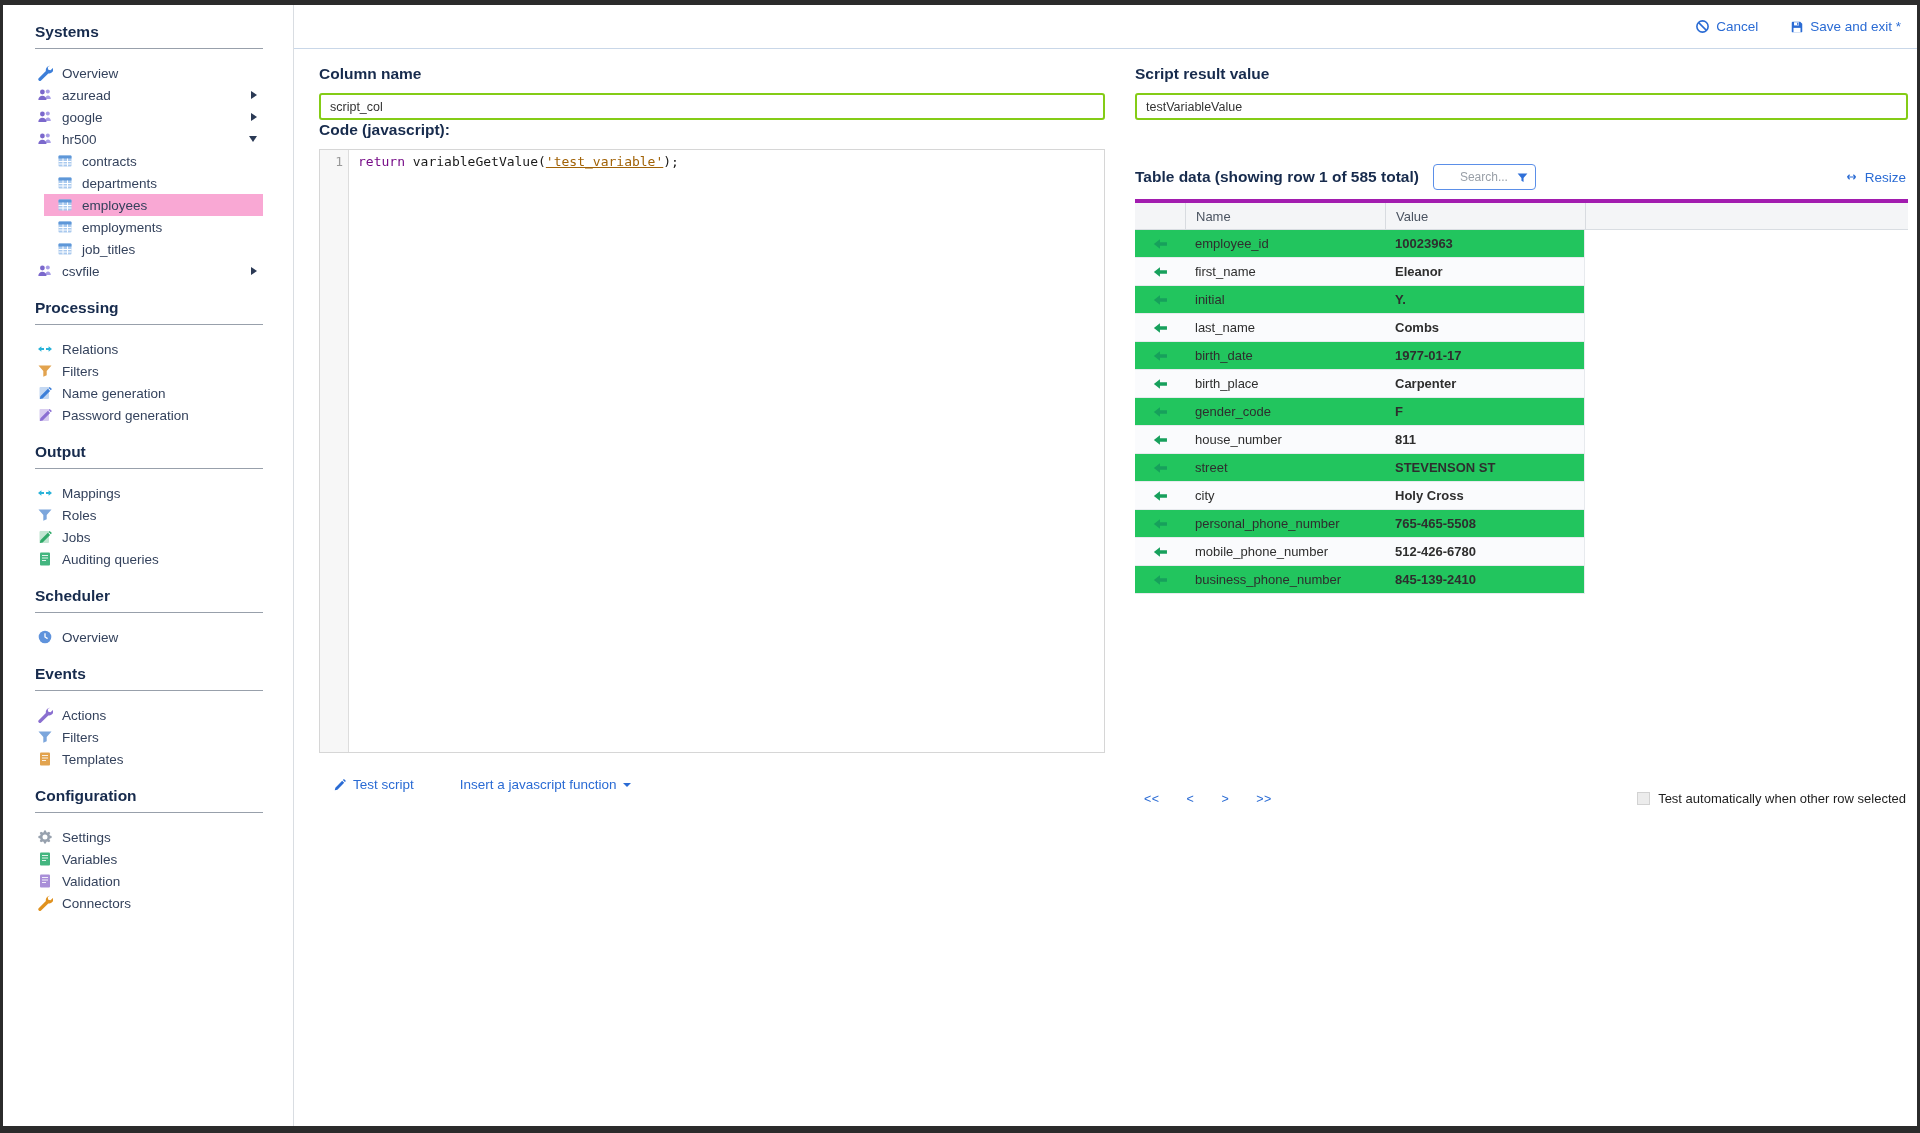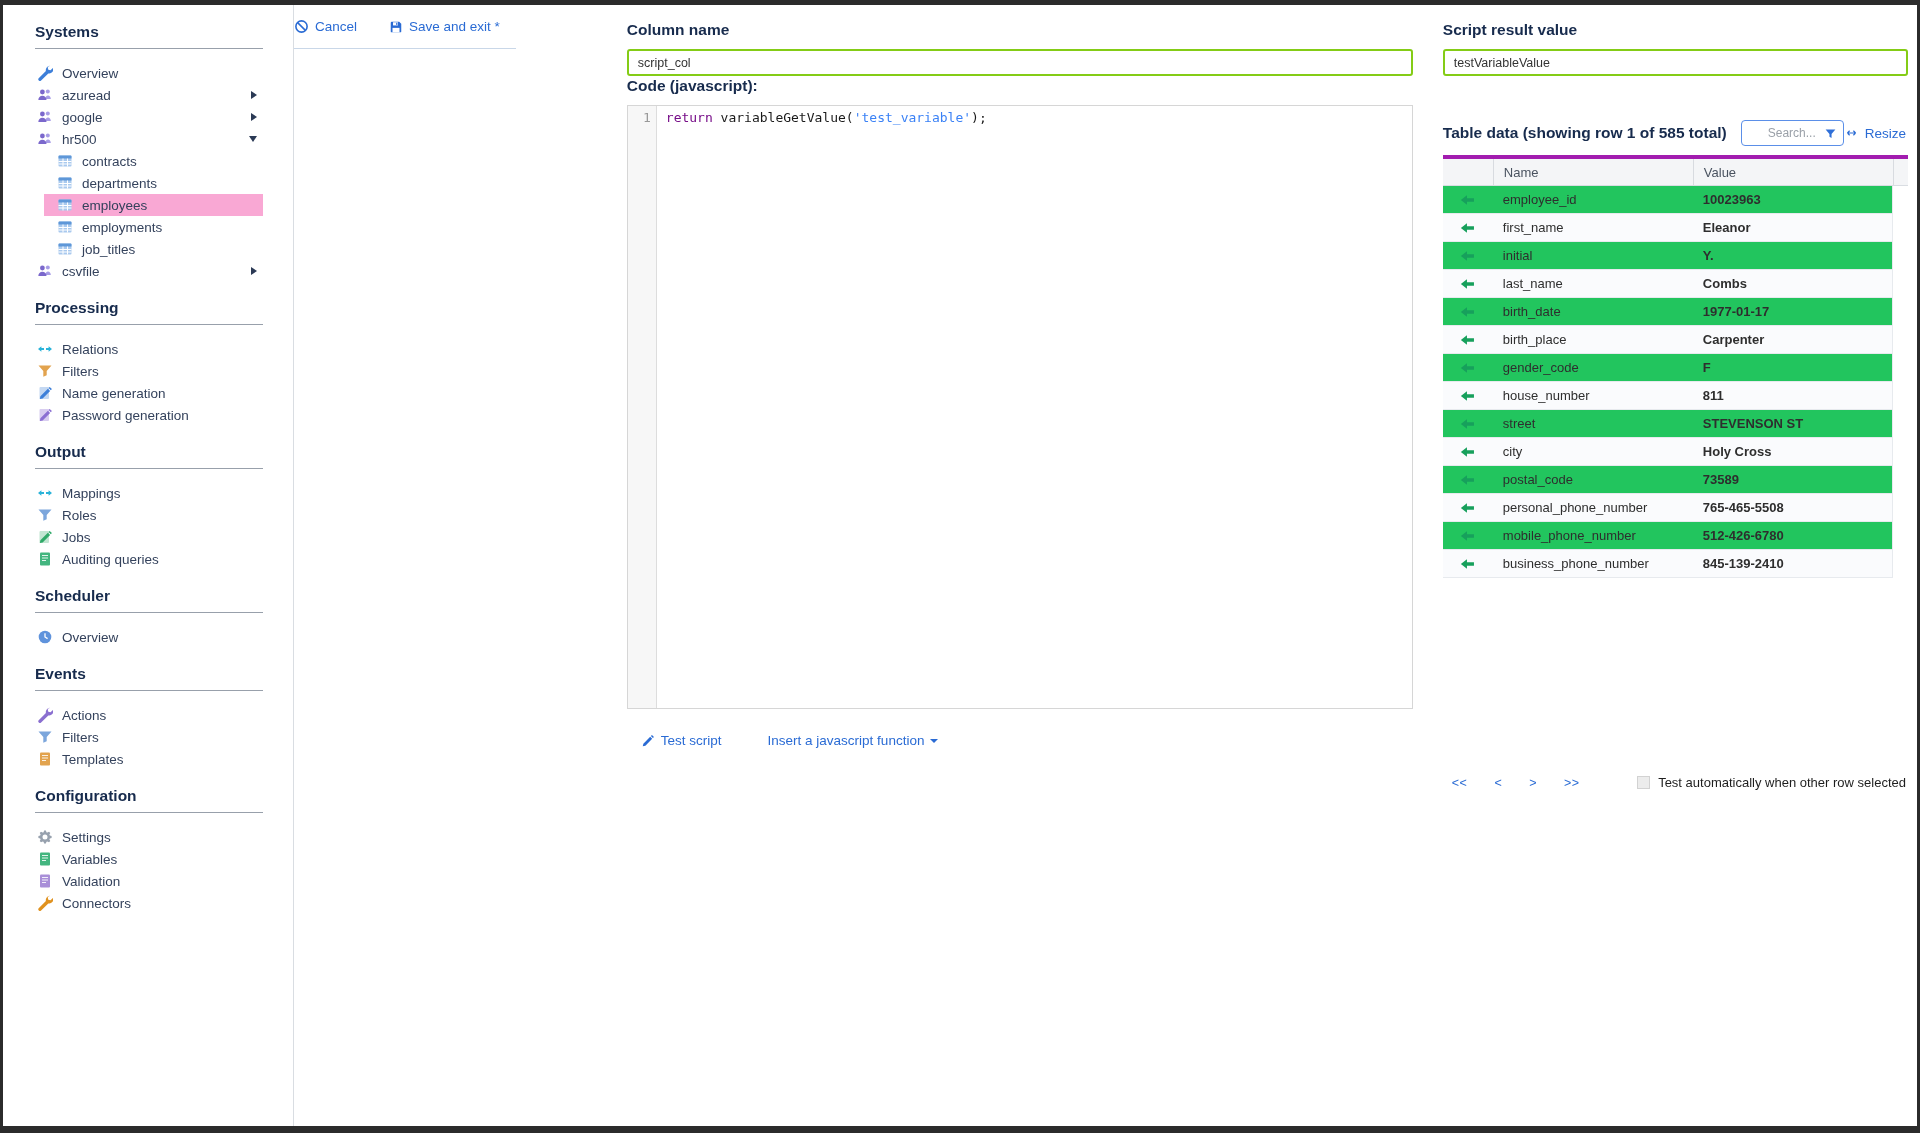--- a/index.html
+++ b/index.html
@@ -16,40 +16,40 @@
   .sitem { display:flex; align-items:center; height:22px; gap:9px; font-size:13.5px;
            color:#34425c; cursor:pointer; padding-left:2px; }
   .sitem.sub { margin-left:9px; padding-left:13px; }
   .sitem.selected { background:#f9a8d4; }
   .sitem svg { flex:none; }
   .expander { margin-left:auto; margin-right:6px; width:0; height:0; display:block; }
   .expander.right { border-left:6px solid #2b3a55; border-top:4px solid transparent; border-bottom:4px solid transparent; }
   .expander.down  { border-top:6px solid #2b3a55; border-left:4px solid transparent; border-right:4px solid transparent; }
 
   
-  .main { flex:1; min-width:0; display:flex; flex-direction:row;justify-content:space-between; }
+  .main { flex:1; min-width:0; display:flex; flex-direction:column; }
   .toolbar { height:44px; flex:none; display:flex; align-items:center; justify-content:flex-end;
              gap:32px; padding-right:16px; border-bottom:1px solid #c9d7e8; }
   a.link { color:#2a6bd4; font-size:13.5px; text-decoration:none; display:inline-flex;
            align-items:center; gap:6px; cursor:pointer; white-space:nowrap; }
 
   .content { display:flex; gap:30px; padding:15px 5px 0 25px; }
   .col-left { width:786px; flex:none; }
   .col-right { flex:1; min-width:0; padding-right:4px; }
 
   h2.panel-label { font-size:15.5px; font-weight:700; color:#172b4d; margin:0 0 9px; line-height:20px; }
   .text-input { width:100%; height:27px; border:2px solid #84cc16; border-radius:3px;
                 padding:0 9px; font-size:12.5px; color:#333; font-family:inherit; outline:none; background:#fff; }
   .mt30 { margin-top:30px; }
 
   .code-editor { height:604px; border:1px solid #d6d6d6; display:flex; background:#fff; cursor:text; }
   .gutter { width:29px; flex:none; background:#f7f7f7; border-right:1px solid #ddd; text-align:right;
             padding:4px 5px 0 0; color:#999; font:13px "DejaVu Sans Mono", monospace; }
   .code-area { padding:4px 0 0 9px; font:13px "DejaVu Sans Mono", monospace; color:#1a1a1a; white-space:pre; }
-  .tok-kw { color:#770d88; } .tok-str { color:#3b82f6; }
+  .tok-kw { color:#770d88; } .tok-str { color:#a16207;text-decoration:underline; }
 
   .editor-actions { margin-top:24px; display:flex; align-items:center; gap:46px; padding-left:14px; }
   .caret-down { width:0; height:0; border:4.5px solid transparent; border-top-color:#2a6bd4; margin-top:5px; }
 
   .table-title-row { margin-top:44px; display:flex; align-items:center; height:26px; }
   .table-title-row h2 { margin:0; }
   .search-box { margin-left:14px; width:103px; height:26px; border:1.5px solid #5b8fe8; border-radius:4px;
                 display:flex; align-items:center; padding:0 6px 0 26px; background:#fff; }
   .search-box input { border:none; outline:none; flex:1; min-width:0; font-size:12px; color:#444; font-family:inherit; }
   .search-box input::placeholder { color:#9aa0a8; }
@@ -480,29 +480,20 @@
                 </div>
     <div class="td td-name">city</div>
     <div class="td td-value">Holy Cross</div>
               </div>
               <div class="tr">
                 <div class="td td-arrow">
                   <svg width="15" height="12" viewBox="0 0 16 13">
                     <path fill="#17a05c" d="M15 4.6H7.4V1.3L.8 6.5l6.6 5.2V8.4H15z"></path>
                   </svg>
                 </div>
-    <div class="td td-name">postal_code</div>
-    <div class="td td-value">73589</div>
-              </div>
-              <div class="tr">
-                <div class="td td-arrow">
-                  <svg width="15" height="12" viewBox="0 0 16 13">
-                    <path fill="#17a05c" d="M15 4.6H7.4V1.3L.8 6.5l6.6 5.2V8.4H15z"></path>
-                  </svg>
-                </div>
     <div class="td td-name">personal_phone_number</div>
     <div class="td td-value">765-465-5508</div>
               </div>
               <div class="tr">
                 <div class="td td-arrow">
                   <svg width="15" height="12" viewBox="0 0 16 13">
                     <path fill="#17a05c" d="M15 4.6H7.4V1.3L.8 6.5l6.6 5.2V8.4H15z"></path>
                   </svg>
                 </div>
     <div class="td td-name">mobile_phone_number</div>

